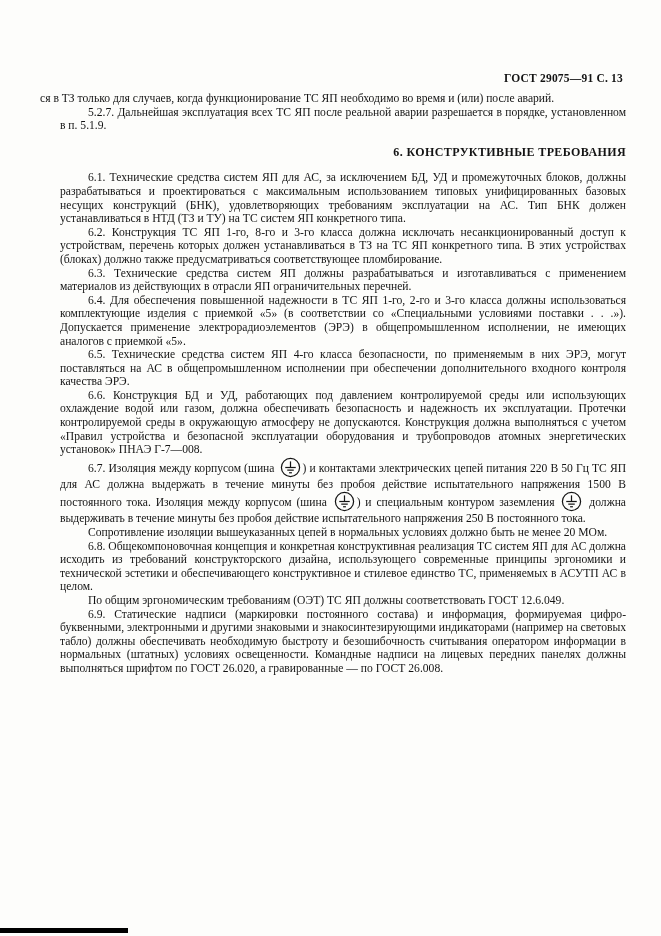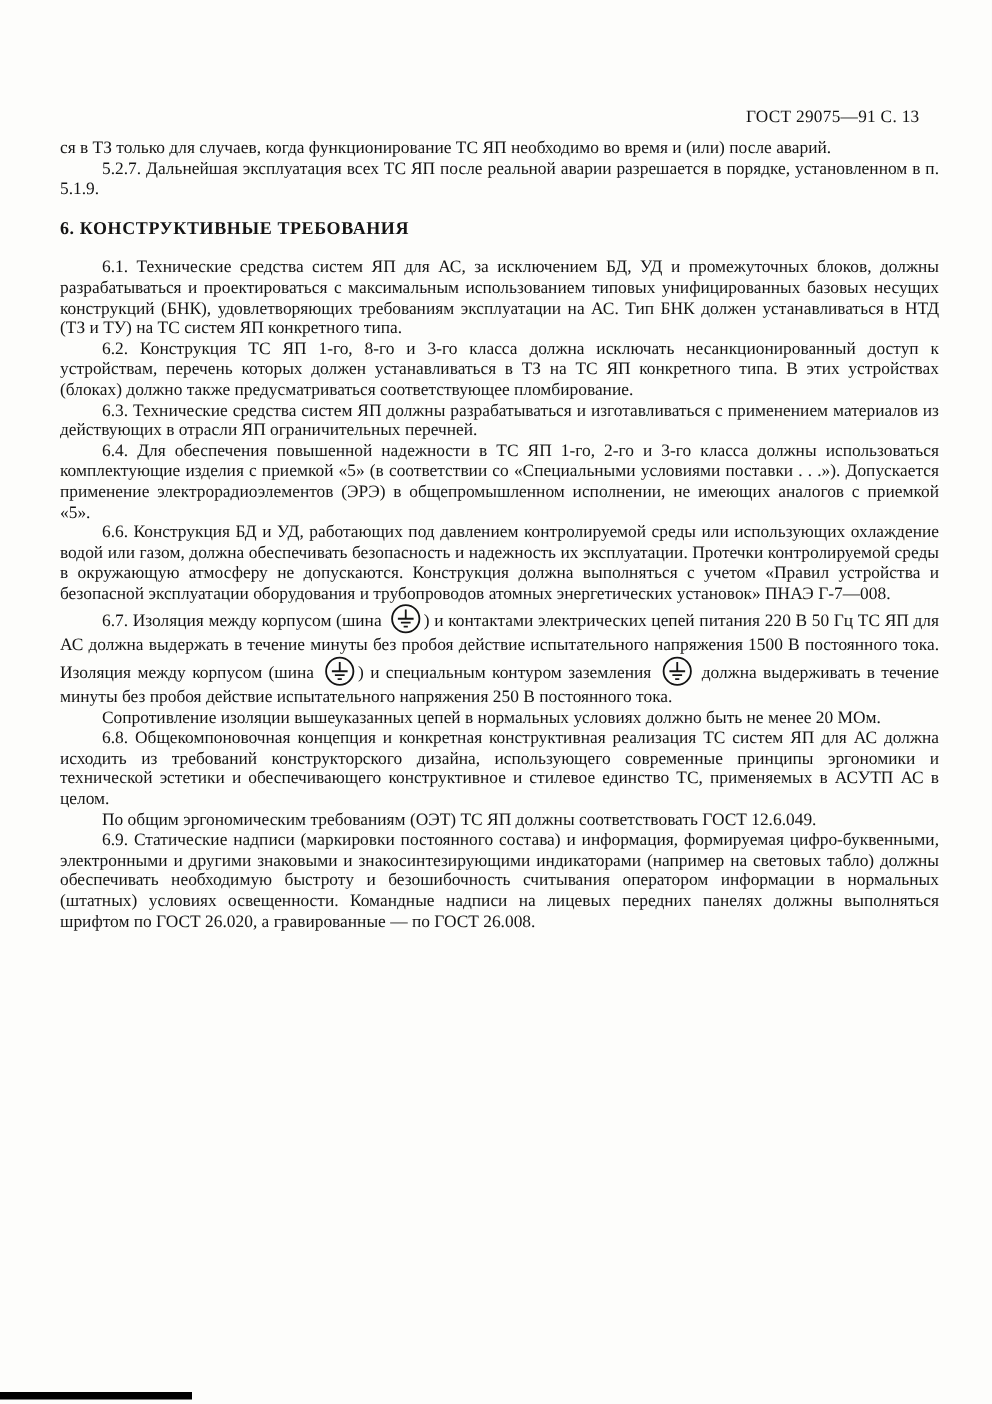--- a/index.html
+++ b/index.html
@@ -10,39 +10,39 @@
     color: #141414;
   }
   .page {
     position: relative;
     width: 661px; height: 936px;
     background: #fdfdfb;
     overflow: hidden;
   }
   .running-header {
     position: absolute;
-    top: 72px; right: 48px;
+    top: 72px; right: 38px;
     font-size: 11.5px;
-    font-weight: normal;
+    font-weight: bold;
     letter-spacing: 0.2px;
     white-space: nowrap;
   }
   .body-text {
     position: absolute;
     top: 92px; left: 40px;
     width: 586px;
     font-size: 11.6px;
     line-height: 13.6px;
     text-align: justify;
   }
   p.para { margin: 0; }
-  p.indent { text-indent: 28px; }
+  p.indent { text-indent: 28px; margin-left: 20px; }
   p.plain { text-indent: 0; font-family: Liberation Serif, serif; }
   p.heading {
-    text-align: left;
+    text-align: right;
     font-weight: bold;
     text-indent: 0;
     font-size: 12px;
     letter-spacing: 0.4px;
     margin: 13px 0 12px 0;
   }
   .ground-symbol {
     display: inline-block;
     width: 21px; height: 21px;
     vertical-align: -6px;
@@ -72,20 +72,21 @@
 
     <p class="para indent">6.1. Технические средства систем ЯП для АС, за исключением БД, УД и промежуточных блоков, должны разрабатываться и проектироваться с максимальным использованием типовых унифицированных базовых несущих конструкций (БНК), удовлетворяющих требованиям эксплуатации на АС. Тип БНК должен устанавливаться в НТД (ТЗ и ТУ) на ТС систем ЯП конкретного типа.</p>
 
     <p class="para indent">6.2. Конструкция ТС ЯП 1-го, 8-го и 3-го класса должна исключать несанкционированный доступ к устройствам, перечень которых должен устанавливаться в ТЗ на ТС ЯП конкретного типа. В этих устройствах (блоках) должно также предусматриваться соответствующее пломбирование.</p>
 
     <p class="para indent">6.3. Технические средства систем ЯП должны разрабатываться и изготавливаться с применением материалов из действующих в отрасли ЯП ограничительных перечней.</p>
 
 
     <p class="para indent">6.4. Для обеспечения повышенной надежности в ТС ЯП 1-го, 2-го и 3-го класса должны использоваться комплектующие изделия с приемкой «5» (в соответствии со «Специальными условиями поставки . . .»). Допускается применение электрорадиоэлементов (ЭРЭ) в общепромышленном исполнении, не имеющих аналогов с приемкой «5».</p>
 
+    <p class="para indent">6.5. Технические средства систем ЯП 4-го класса безопасности, по применяемым в них ЭРЭ, могут поставляться на АС в общепромышленном исполнении при обеспечении дополнительного входного контроля качества ЭРЭ.</p>
 
     <p class="para indent">6.6. Конструкция БД и УД, работающих под давлением контролируемой среды или использующих охлаждение водой или газом, должна обеспечивать безопасность и надежность их эксплуатации. Протечки контролируемой среды в окружающую атмосферу не допускаются. Конструкция должна выполняться с учетом «Правил устройства и безопасной эксплуатации оборудования и трубопроводов атомных энергетических установок» ПНАЭ Г-7—008.</p>
 
     <p class="para indent">
       <span>6.7. Изоляция между корпусом (шина </span><svg class="ground-symbol" viewBox="0 0 24 24">
           <circle cx="12" cy="12" r="10.4" fill="none" stroke="#141414" stroke-width="1.4"></circle>
           <line x1="12" y1="5" x2="12" y2="12" stroke="#141414" stroke-width="1.4"></line>
           <line x1="6" y1="12" x2="18" y2="12" stroke="#141414" stroke-width="1.4"></line>
           <line x1="8.3" y1="15" x2="15.7" y2="15" stroke="#141414" stroke-width="1.4"></line>
           <line x1="10.4" y1="18" x2="13.6" y2="18" stroke="#141414" stroke-width="1.4"></line>

